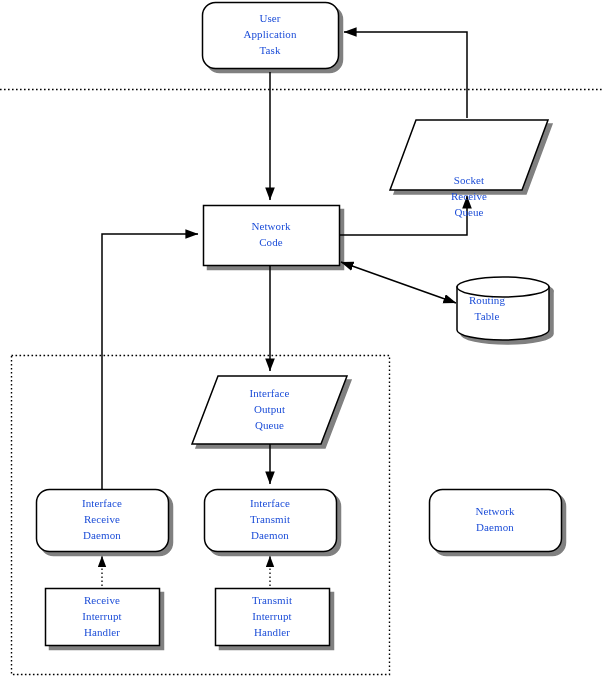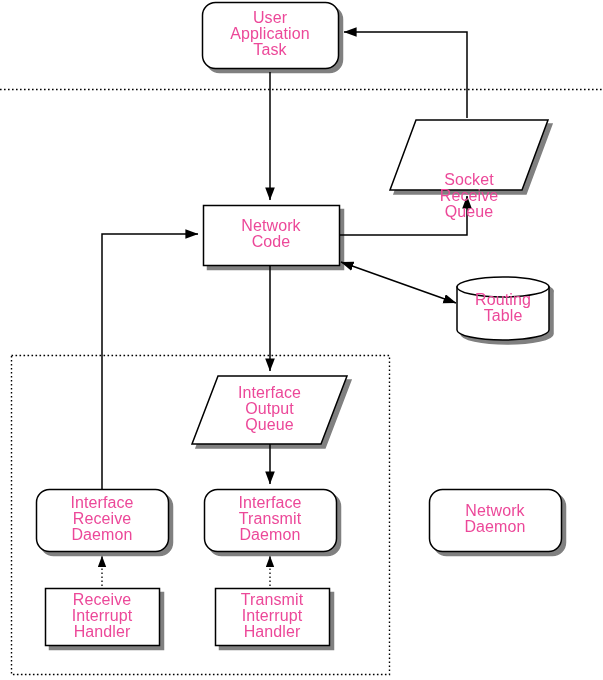--- a/index.html
+++ b/index.html
@@ -18,24 +18,24 @@
     overflow: hidden;
   }
   #canvas svg {
     position: absolute;
     left: 0;
     top: 0;
   }
   .node-label {
     position: absolute;
     text-align: center;
-    font-family: Liberation Sans, sans-serif;
-    font-size: 16px;
+    font-family: Liberation Serif, serif;
+    font-size: 11px;
     line-height: 16px;
-    color: #ec4899;
+    color: #1d4ed8;
     white-space: pre;
     pointer-events: none;
     letter-spacing: 0.1px;
   }
 </style>
 </head>
 <body>
 
 <div id="canvas">
   <svg id="diagram-svg" width="603" height="680" xmlns="http://www.w3.org/2000/svg">
@@ -95,21 +95,21 @@
     </svg>
   <div id="labels">
       <div class="node-label" style="left: 202px; width: 136px; top: 10px;">User
 Application
 Task</div>
       <div class="node-label" style="left: 390px; width: 158px; top: 130px; margin-top: 42px;">Socket
 Receive
 Queue</div>
       <div class="node-label" style="left: 203px; width: 136px; top: 218px;">Network
 Code</div>
-      <div class="node-label" style="left: 457px; width: 92px; top: 291.5px;">Routing
+      <div class="node-label" style="left: 441px; width: 92px; top: 291.5px;">Routing
 Table</div>
       <div class="node-label" style="left: 192px; width: 155px; top: 385px;">Interface
 Output
 Queue</div>
       <div class="node-label" style="left: 36px; width: 132px; top: 495px;">Interface
 Receive
 Daemon</div>
       <div class="node-label" style="left: 204px; width: 132px; top: 495px;">Interface
 Transmit
 Daemon</div>

